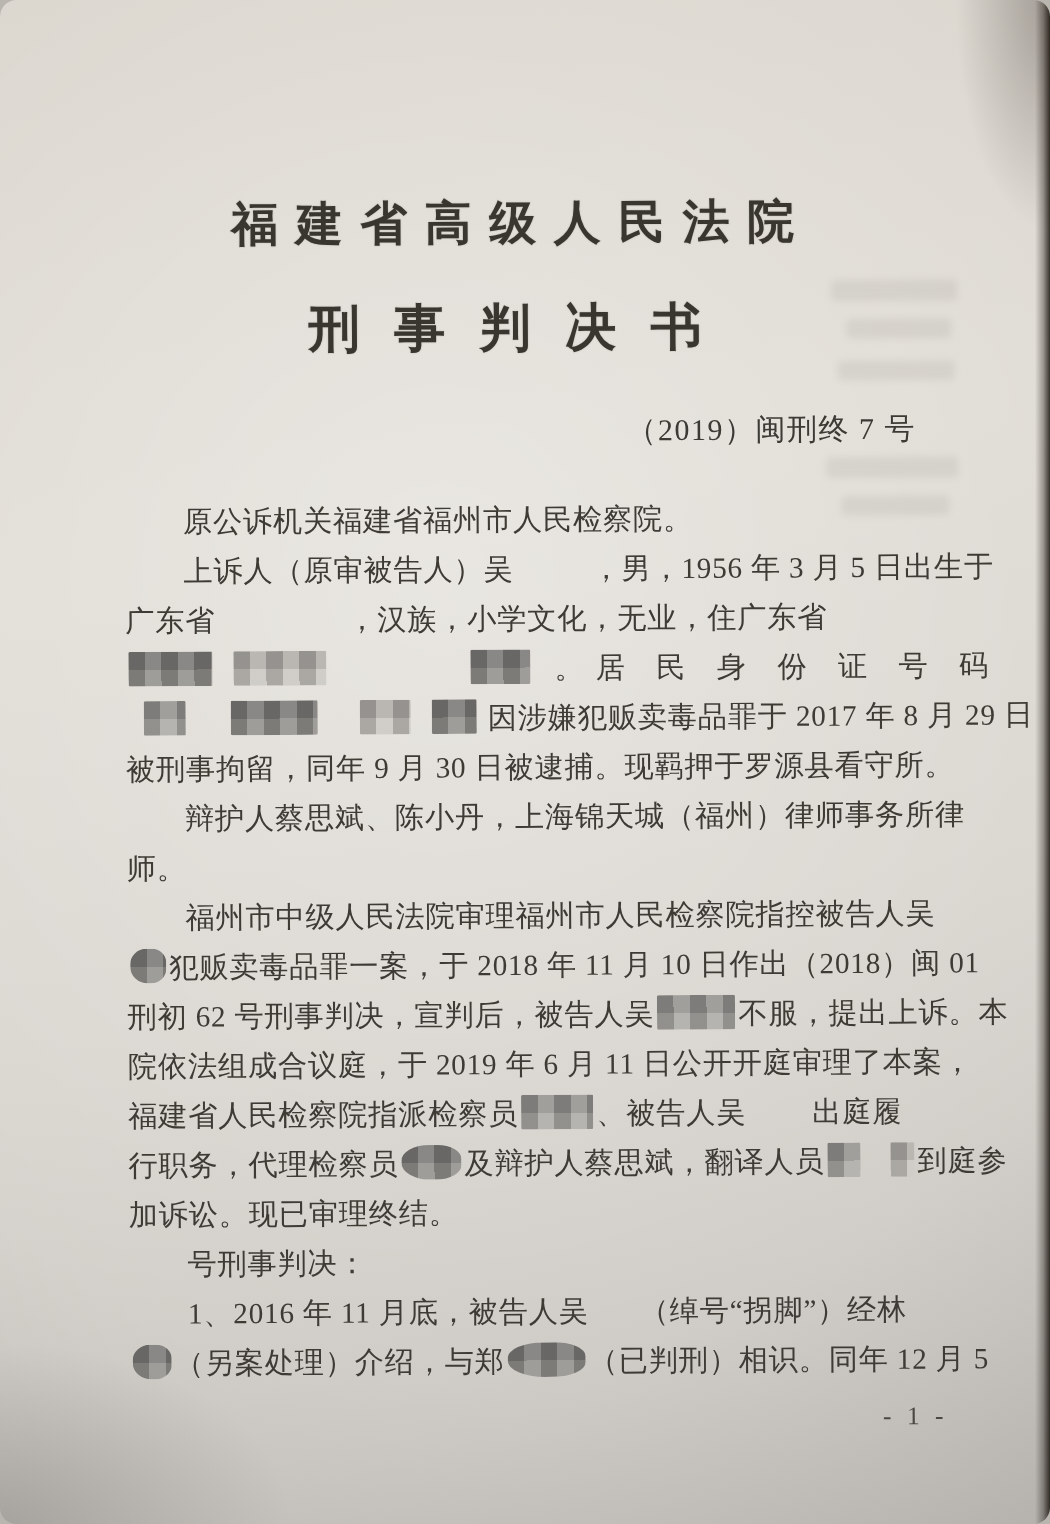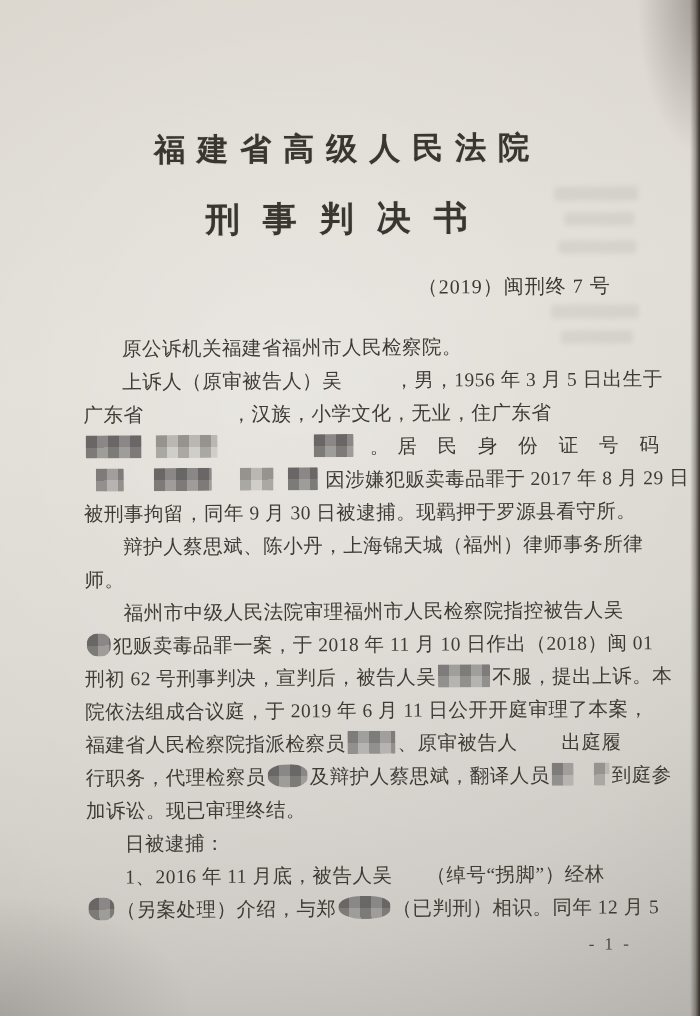--- a/index.html
+++ b/index.html
@@ -3,20 +3,21 @@
 <meta charset="utf-8">
 <style>
   html,body{margin:0;padding:0;background:#b9b5af;}
   .photo{
     position:relative;width:700px;height:1016px;overflow:hidden;
     background:
       radial-gradient(130% 95% at 42% 38%, rgba(255,255,255,0.38) 0%, rgba(255,255,255,0.10) 55%, rgba(40,35,30,0.16) 100%),
       linear-gradient(168deg,#d7d2c9 0%, #dcd8d0 34%, #d5d1ca 62%, #c8c5bf 88%, #bfbcb7 100%);
     font-family:"Liberation Serif","DejaVu Serif",serif;
     color:#3c3a36;
+    border-radius:11px;
   }
   .edge-strip{
     position:absolute;top:0;right:0;width:10px;height:100%;
     background:linear-gradient(to left, rgba(25,18,12,0.85) 0%, rgba(25,18,12,0.35) 45%, rgba(25,18,12,0.0) 100%);
   }
   .corner-shade-tr{
     position:absolute;top:0;right:0;width:90px;height:220px;
     background:radial-gradient(100% 100% at 100% 0%, rgba(30,22,15,0.30), rgba(30,22,15,0) 70%);
   }
   .corner-shade-bl{
@@ -75,24 +76,24 @@
         <div class="line"><span class="t">广东省</span><span class="gap" style="width: 88px;"></span><span class="t">，汉族，小学文化，无业，住广东省</span></div>
         <div class="line"><span class="redact dark" style="width: 56px;"></span><span class="gap" style="width: 10px;"></span><span class="redact light" style="width: 62px;"></span><span class="gap" style="width: 92px;"></span><span class="redact dark" style="width: 40px;"></span><span class="gap" style="width: 14px;"></span><span class="t" style="letter-spacing: 8px;">。居 民 身 份 证 号 码</span></div>
         <div class="line"><span class="gap" style="width: 10px;"></span><span class="redact mid" style="width: 28px;"></span><span class="gap" style="width: 26px;"></span><span class="redact dark" style="width: 58px;"></span><span class="gap" style="width: 24px;"></span><span class="redact light" style="width: 34px;"></span><span class="gap" style="width: 10px;"></span><span class="redact dark" style="width: 30px;"></span><span class="t"> 因涉嫌犯贩卖毒品罪于 2017 年 8 月 29 日</span></div>
         <div class="line"><span class="t">被刑事拘留，同年 9 月 30 日被逮捕。现羁押于罗源县看守所。</span></div>
         <div class="line indent"><span class="t">辩护人蔡思斌、陈小丹，上海锦天城（福州）律师事务所律</span></div>
         <div class="line"><span class="t">师。</span></div>
         <div class="line indent"><span class="t">福州市中级人民法院审理福州市人民检察院指控被告人吴</span></div>
         <div class="line"><span class="redact dark blob" style="width: 24px;"></span><span class="t">犯贩卖毒品罪一案，于 2018 年 11 月 10 日作出（2018）闽 01</span></div>
         <div class="line"><span class="t">刑初 62 号刑事判决，宣判后，被告人吴</span><span class="redact mid" style="width: 52px;"></span><span class="t">不服，提出上诉。本</span></div>
         <div class="line"><span class="t">院依法组成合议庭，于 2019 年 6 月 11 日公开开庭审理了本案，</span></div>
-        <div class="line"><span class="t">福建省人民检察院指派检察员</span><span class="redact mid" style="width: 48px;"></span><span class="t">、原审被告人</span><span class="gap" style="width: 44px;"></span><span class="t">出庭履</span></div>
+        <div class="line"><span class="t">福建省人民检察院指派检察员</span><span class="redact mid" style="width: 48px;"></span><span class="t">、被告人吴</span><span class="gap" style="width: 44px;"></span><span class="t">出庭履</span></div>
         <div class="line"><span class="t">行职务，代理检察员</span><span class="redact dark blob" style="width: 40px;"></span><span class="t">及辩护人蔡思斌，翻译人员</span><span class="redact mid" style="width: 22px;"></span><span class="gap" style="width: 16px;"></span><span class="redact light" style="width: 16px;"></span><span class="t">到庭参</span></div>
         <div class="line"><span class="t">加诉讼。现已审理终结。</span></div>
-        <div class="line indent"><span class="t">日被逮捕：</span></div>
+        <div class="line indent"><span class="t">号刑事判决：</span></div>
         <div class="line indent"><span class="t">1、2016 年 11 月底，被告人吴</span><span class="gap" style="width: 34px;"></span><span class="t">（绰号“拐脚”）经林</span></div>
         <div class="line"><span class="redact dark blob" style="width: 26px;"></span><span class="t">（另案处理）介绍，与郑</span><span class="redact dark blob" style="width: 52px;"></span><span class="t">（已判刑）相识。同年 12 月 5</span></div>
       </div>
 
     <div class="page-number">- 1 -</div>
 
     <div class="ghost" style="top:188px;left:556px;width:84px;height:14px;"></div>
     <div class="ghost" style="top:214px;left:566px;width:70px;height:13px;"></div>
     <div class="ghost" style="top:242px;left:560px;width:78px;height:13px;"></div>
     <div class="ghost" style="top:306px;left:552px;width:88px;height:14px;"></div>

